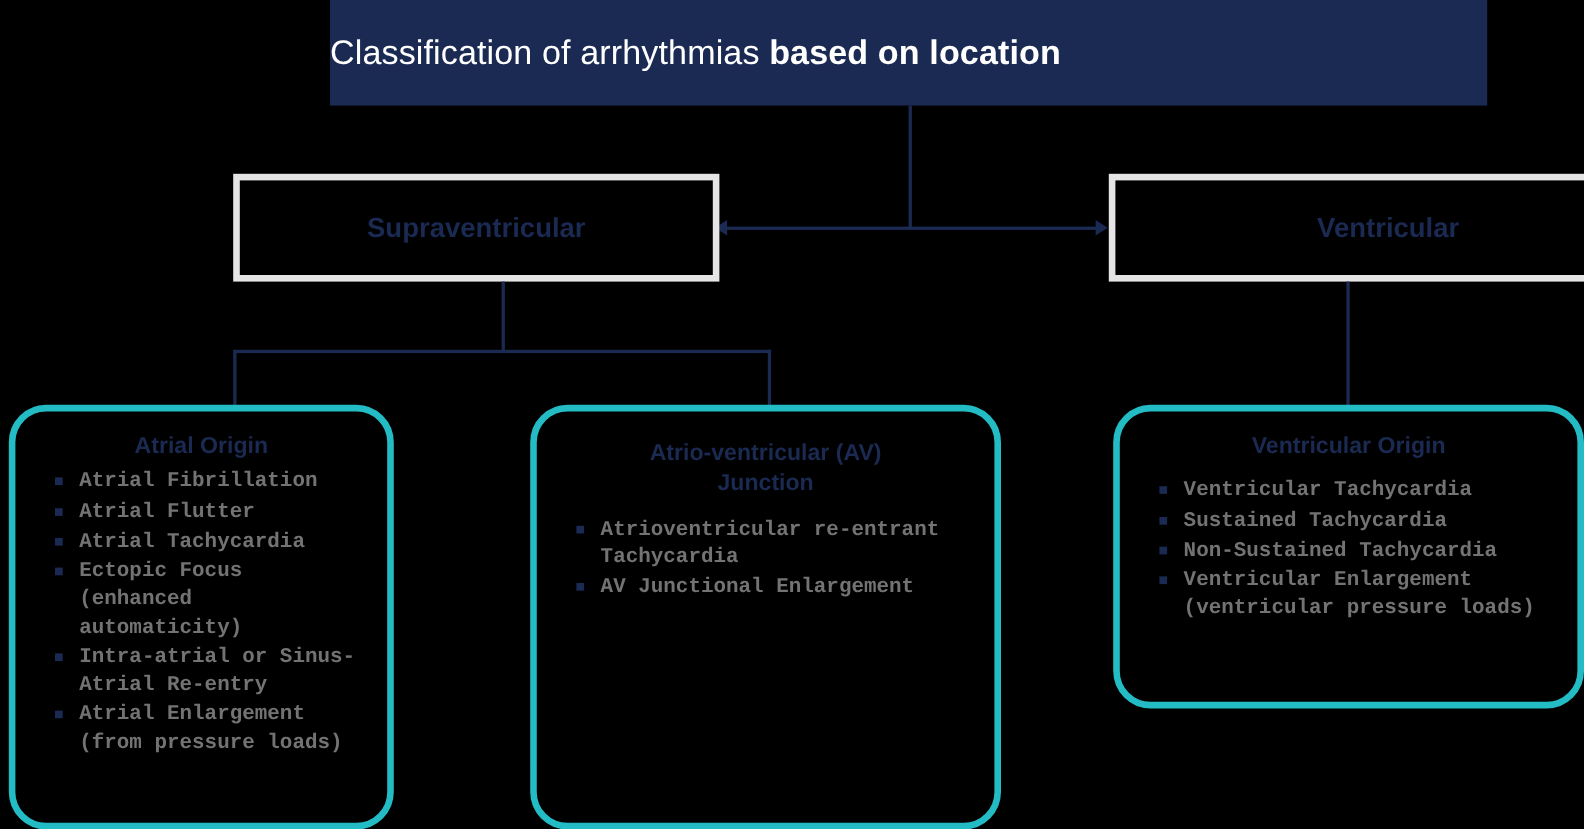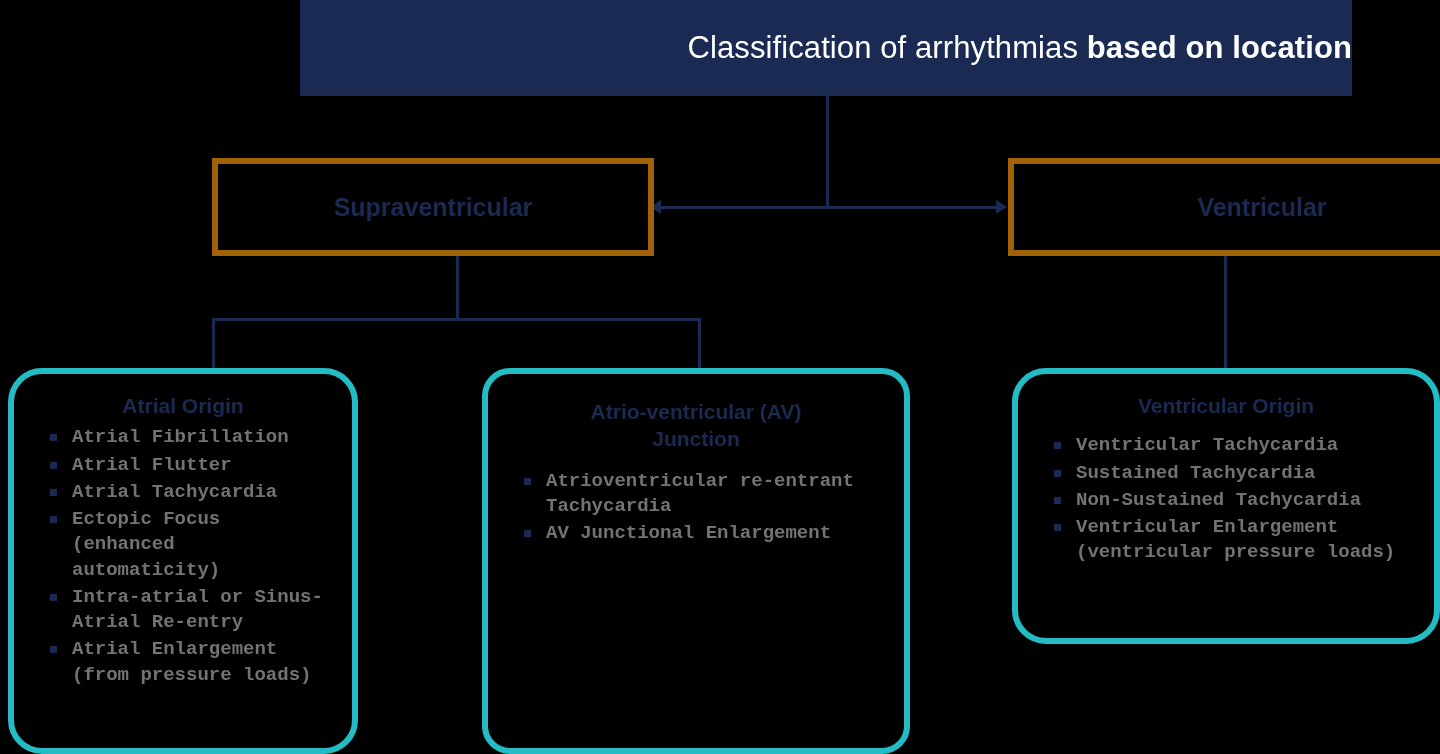--- a/index.html
+++ b/index.html
@@ -19,21 +19,21 @@
   
   #title-banner {
     position: absolute;
     left: 300px;
     top: 0px;
     width: 1052px;
     height: 96px;
     background: #1b2a52;
     display: flex;
     align-items: center;
-    justify-content: flex-end;
+    justify-content: flex-start;
   }
   #title-banner .title-text {
     color: #ffffff;
     font-size: 31px;
     letter-spacing: 0.1px;
     white-space: nowrap;
   }
   #title-banner .title-text .bold {
     font-weight: bold;
   }
@@ -52,21 +52,21 @@
     height: 0;
     border-top: 7px solid transparent;
     border-bottom: 7px solid transparent;
   }
   .arrow-left  { border-right: 11px solid #1b2a52; }
   .arrow-right { border-left: 11px solid #1b2a52; }
 
   
   .level2-box {
     position: absolute;
-    border: 6px solid #a16207;
+    border: 6px solid #e5e5e5;
     background: #000000;
     display: flex;
     align-items: center;
     justify-content: center;
     box-sizing: border-box;
   }
   .level2-box .l2-label {
     font-size: 25px;
     font-weight: bold;
     color: #1b2a52;
@@ -117,21 +117,21 @@
     content: "";
     position: absolute;
     left: 2px;
     top: 9px;
     width: 7px;
     height: 7px;
     background: #1b2a52;
   }
 
   #card-atrial        { left: 8px;   top: 368px; width: 350px; height: 386px; }
-  #card-av-junction   { left: 482px; top: 368px; width: 428px; height: 386px; border-radius: 28px; }
+  #card-av-junction   { left: 482px; top: 368px; width: 428px; height: 386px; }
   #card-ventricular   { left: 1012px; top: 368px; width: 428px; height: 276px; }
 
   #card-av-junction .card-title { margin-top: 14px; }
   #card-av-junction ul { padding-top: 10px; }
   #card-ventricular ul { padding-top: 8px; }
 </style>
 </head>
 <body>
 
 <div id="title-banner">

